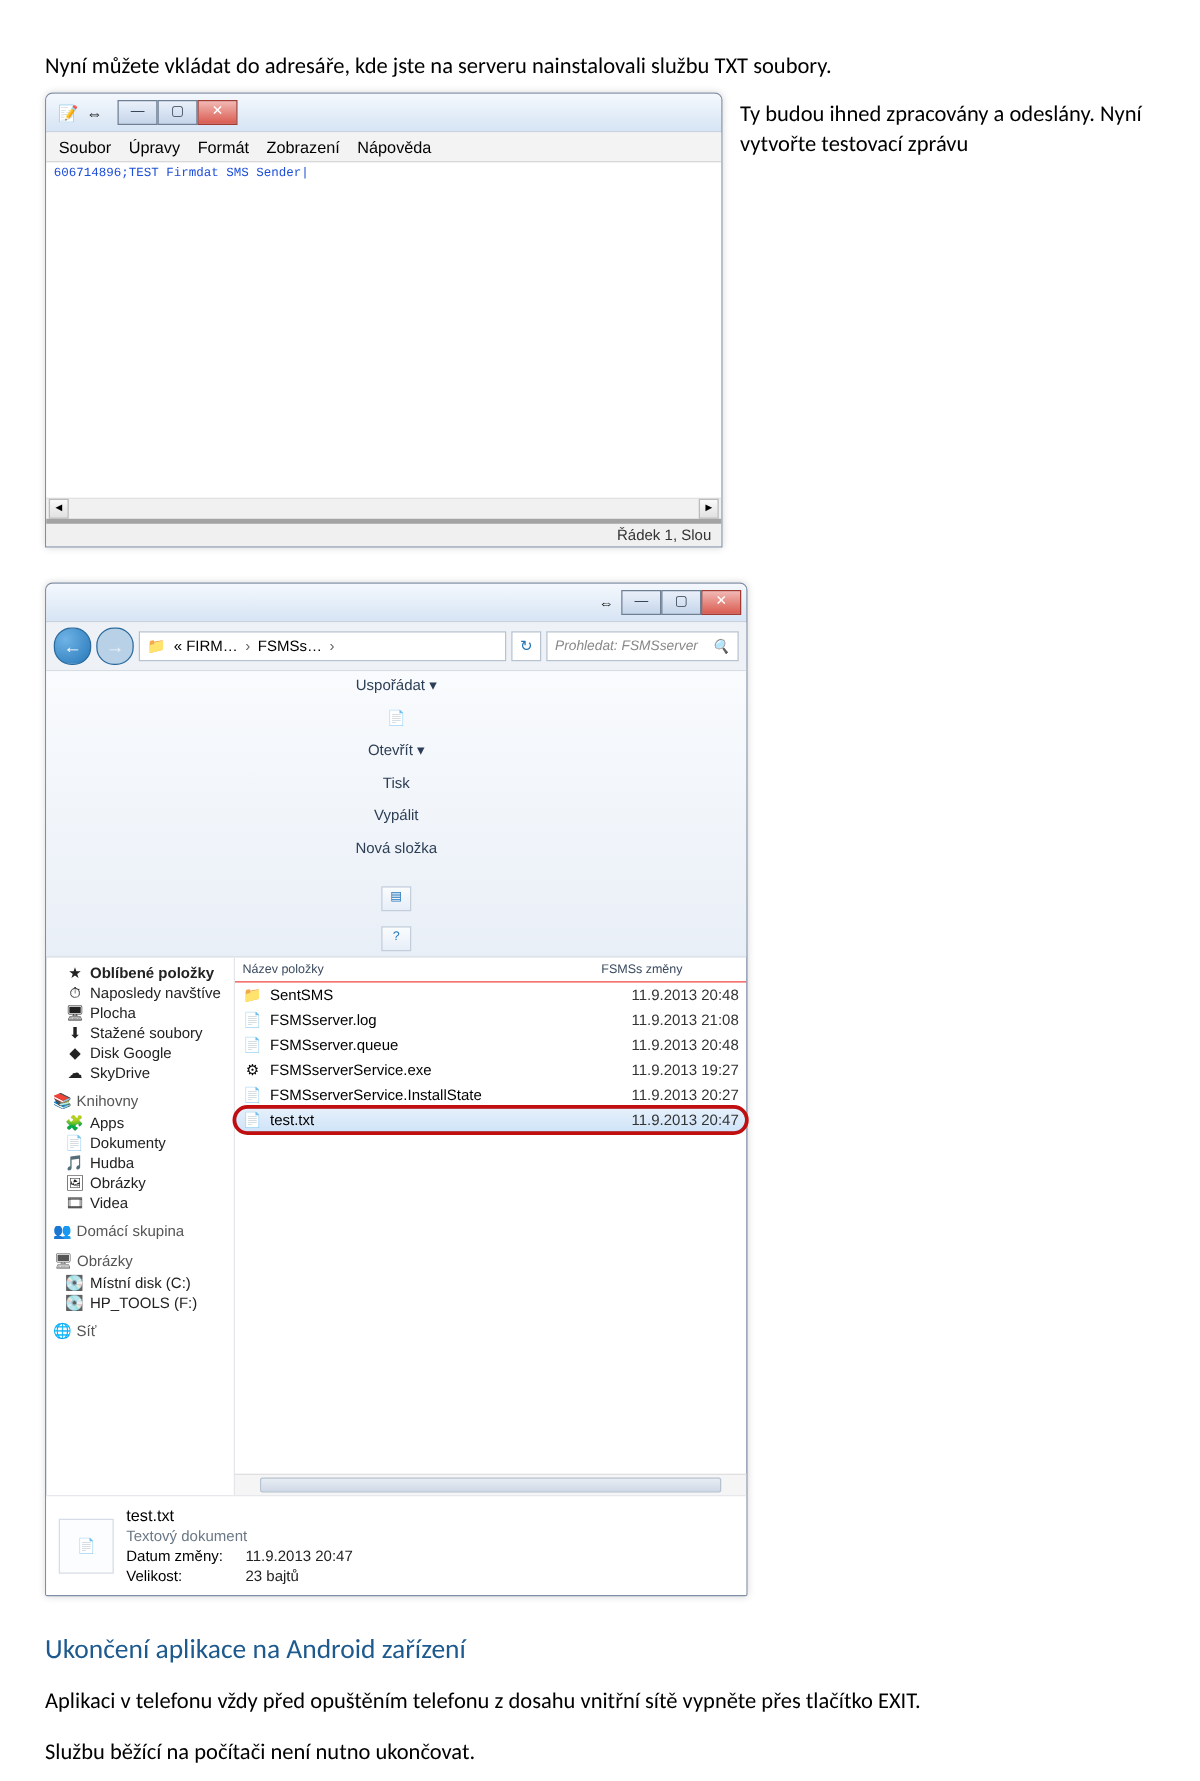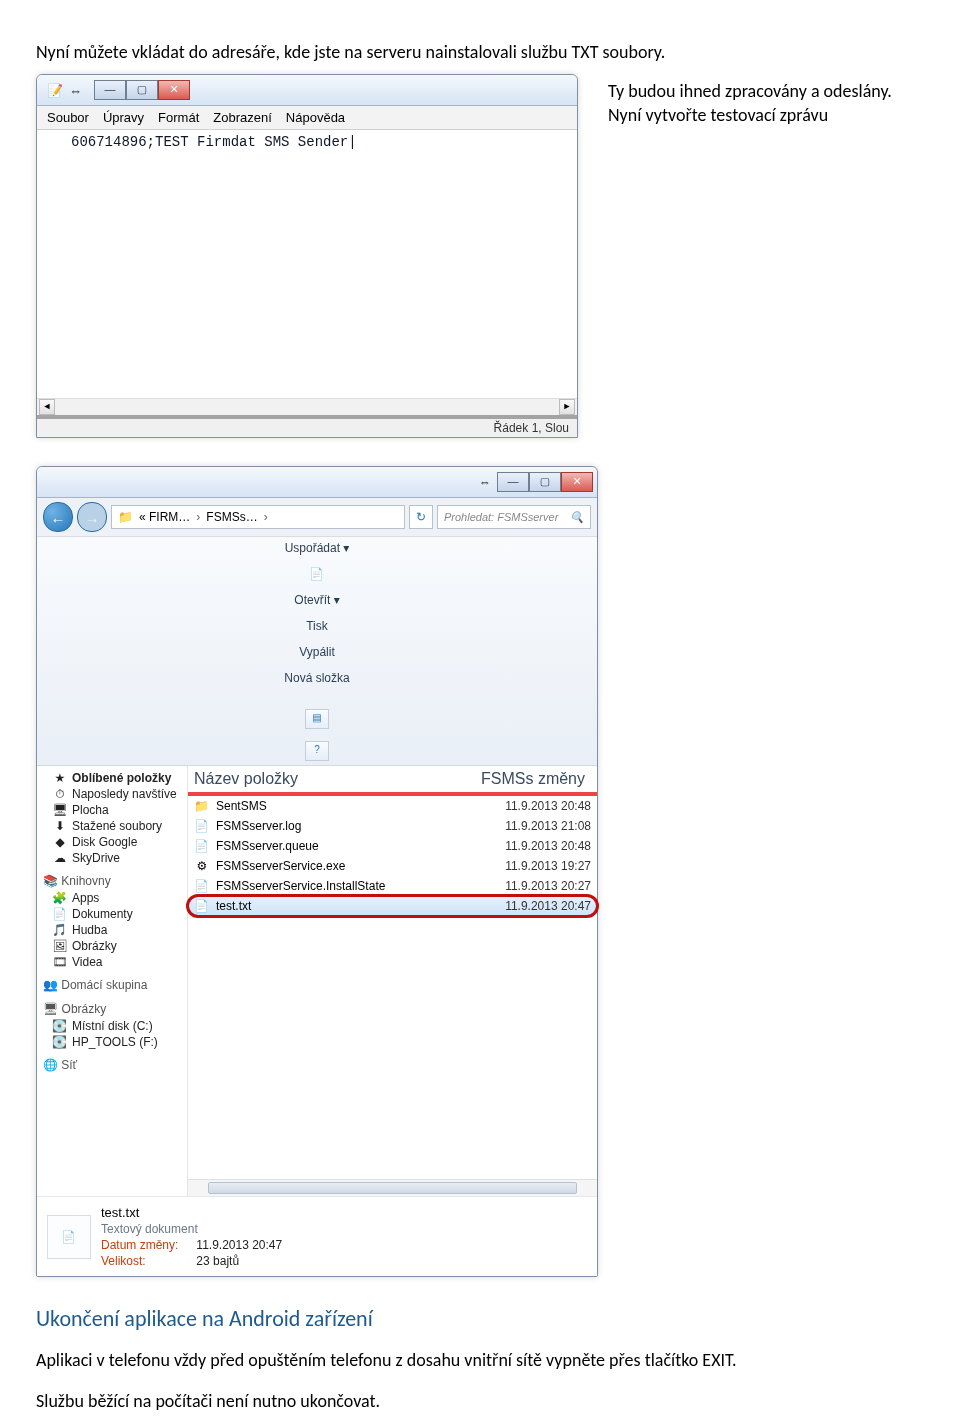--- a/index.html
+++ b/index.html
@@ -7,21 +7,21 @@
     padding: 24px 36px;
     font-family: Calibri, "Segoe UI", Arial, sans-serif;
     font-size: 18px;
     color: #000;
     background: #fff;
     width: 960px;
     box-sizing: border-box;
   }
   .para { margin: 17px 0 10px 0; line-height: 1.3; }
   .fig-row { display: flex; gap: 14px; align-items: flex-start; margin: 8px 0 28px 0; }
-  .side-text { flex: 1; line-height: 1.3; padding-top: 6px; margin-left: 16px; }
+  .side-text { flex: 1; line-height: 1.3; padding-top: 6px; }
 
   
   .notepad {
     width: 540px;
     border: 1px solid #808fa6;
     border-radius: 6px 6px 0 0;
     box-shadow: 0 0 6px rgba(0,0,0,.15);
     font-family: "Segoe UI", Tahoma, sans-serif;
     font-size: 13px;
   }
@@ -52,26 +52,25 @@
     display: flex; gap: 14px;
     padding: 4px 10px;
     background: #f3f3f3;
     border-bottom: 1px solid #d0d0d0;
     font-size: 13px;
   }
   .np-body {
     height: 260px;
     padding: 4px 6px;
     font-family: "Consolas", "Courier New", monospace;
-    font-size: 14px;
-    color: #0f172a;
+    font-size: 10px;
+    color: #1d4ed8;
     background: #fff;
     white-space: pre;
     position: relative;
-    margin-left: 28px;
   }
   .np-scroll-h {
     height: 16px; background: #f1f1f1; border-top:1px solid #ddd;
     display:flex; justify-content:space-between; align-items:center; padding:0 2px;
   }
   .np-scroll-h .sbtn { width:14px;height:14px;background:linear-gradient(#fafafa,#e1e1e1);border:1px solid #bbb; font-size:9px; text-align:center; line-height:12px;}
   .statusbar {
     display:flex; justify-content:flex-end;
     font-size:12px; background:#f0f0f0; border-top:4px solid #a3a3a3; padding:2px 8px;
     color:#333;
@@ -130,21 +129,21 @@
   .toolbar .viewbtn, .toolbar .helpbtn { width:22px;height:18px;border:1px solid #c4cedb;background:linear-gradient(#fafcfe,#e7eef8); font-size:10px; text-align:center; line-height:16px; color:#2677b8;}
   .ex-body { display:flex; height:430px; }
   .tree {
     width:150px; border-right:1px solid #e4e7ea; overflow:hidden;
     padding:4px 0; font-size:12px;
   }
   .tree-group-label { font-size:12px; color:#555; padding:2px 6px; margin-top:6px; font-weight:400;}
   .tree-item { display:flex; align-items:center; gap:5px; padding:1px 6px 1px 16px; color:#222; white-space:nowrap;}
   .tree-item .ticon { width:14px;height:14px; display:inline-flex;align-items:center;justify-content:center;}
   .filepane { flex:1; display:flex; flex-direction:column; }
-  .fp-header { display:flex; font-size:16px; color:#3a4b60; border-bottom:4px solid #ef4444; padding:4px 6px;}
+  .fp-header { display:flex; font-size:10px; color:#3a4b60; border-bottom:1px solid #ef4444; padding:4px 6px;}
   .fp-header .col-name { flex:1;}
   .fp-header .col-date { width:110px; text-align:left;}
   .fp-rows { flex:1; }
   .fp-row { display:flex; align-items:center; padding:2px 6px; font-size:12px;}
   .fp-row .ficon { width:16px;height:16px;margin-right:6px; display:inline-flex;align-items:center;justify-content:center;}
   .fp-row .fname { flex:1; white-space:nowrap; overflow:hidden; text-overflow:ellipsis;}
   .fp-row .fdate { width:110px; color:#333;text-align:right;}
   .fp-row.selected { background:linear-gradient(#e6f0fb,#cfe4f8); border:1px solid #8ebaea; border-radius:2px; padding:1px 5px;}
   .fp-row.highlight {
     outline: 3px solid #c10f0f;
@@ -153,21 +152,21 @@
   }
   .scrollspacer { height:16px; background:#f5f5f5; border-top:1px solid #e0e0e0; display:flex; align-items:center;}
   .scrollspacer .thumb { height:10px; background:linear-gradient(#e8edf4,#cfd9e6); border:1px solid #b6c2d0; border-radius:2px; flex:1; margin:0 20px;}
   .details {
     display:flex; align-items:center; gap:10px;
     padding:8px 10px; border-top:1px solid #e6e8eb; background:#fff;
     font-size:12px;
   }
   .details .bigicon { width:42px;height:42px;border:1px solid #d6dde6; background:#fcfdff; display:flex;align-items:center;justify-content:center;}
   .details .d-grid { display:grid; grid-template-columns:auto auto; column-gap:18px; row-gap:2px;}
-  .details .d-label { color:#c2410c;}
+  .details .d-label { color:#000000;}
   .details .d-val { color:#222;}
   .details .d-name { grid-column:1 / -1; font-size:13px; color:#000;}
   .details .d-type { grid-column:1 / -1; color:#6b7886;}
 
   h3.section { font-size:22px; color:#1e5a8e; font-weight:400; margin:26px 0 6px 0;}
 
   
   .u { font-family: "Segoe UI Symbol", Arial, sans-serif; }
 </style>
 </head>

